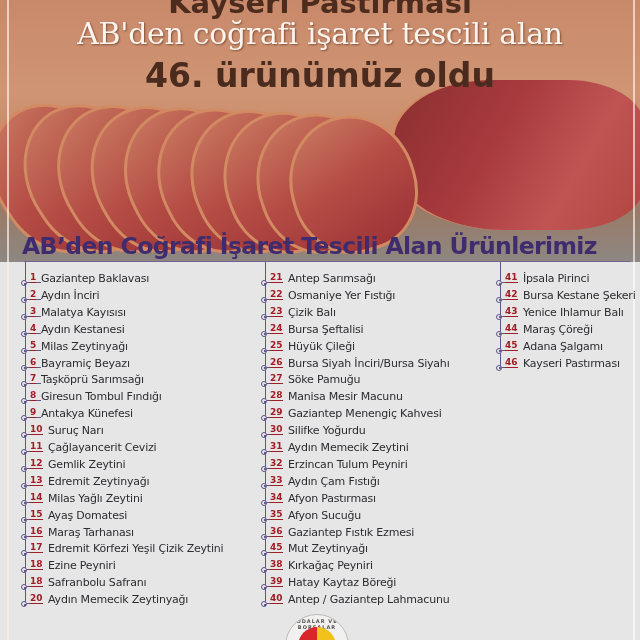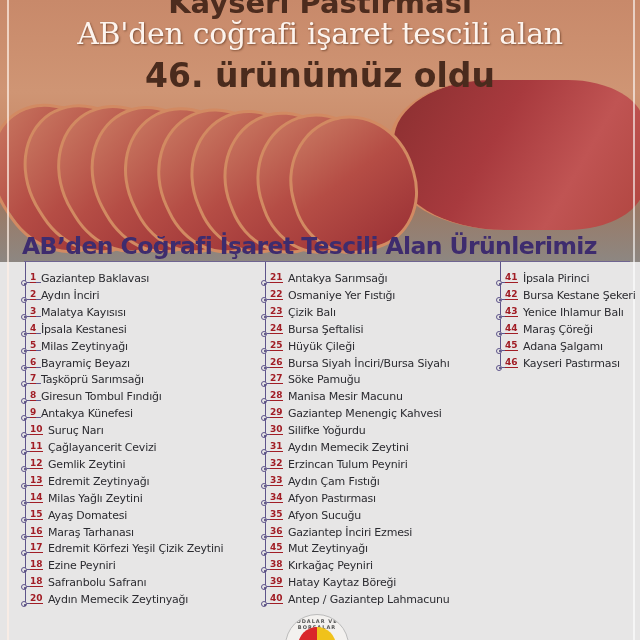--- a/index.html
+++ b/index.html
@@ -80,21 +80,21 @@
     <div class="item" style="top: 42.8px;">
       <span class="dot"></span>
       <span class="tick"></span>
       <span class="num">3</span>
       <span class="label" style="left:16px">Malatya Kayısısı</span>
     </div>
     <div class="item" style="top: 59.7px;">
       <span class="dot"></span>
       <span class="tick"></span>
       <span class="num">4</span>
-      <span class="label" style="left:16px">İpsala Kestanesi</span>
+      <span class="label" style="left:16px">Aydın Kestanesi</span>
     </div>
     <div class="item" style="top: 76.6px;">
       <span class="dot"></span>
       <span class="tick"></span>
       <span class="num">5</span>
       <span class="label" style="left:16px">Milas Zeytinyağı</span>
     </div>
     <div class="item" style="top: 93.5px;">
       <span class="dot"></span>
       <span class="tick"></span>
@@ -185,21 +185,21 @@
       <span class="num">20</span>
       <span class="label" style="left:23px">Aydın Memecik Zeytinyağı</span>
     </div>
   </div>
 <div class="col" id="col1" style="left:265px;">
     <div class="vline" style="height: 344.1px;"></div>
     <div class="item" style="top: 9px;">
       <span class="dot"></span>
       <span class="tick"></span>
       <span class="num">21</span>
-      <span class="label" style="left:23px">Antakya Sarımsağı</span>
+      <span class="label" style="left:23px">Antep Sarımsağı</span>
     </div>
     <div class="item" style="top: 25.9px;">
       <span class="dot"></span>
       <span class="tick"></span>
       <span class="num">22</span>
       <span class="label" style="left:23px">Osmaniye Yer Fıstığı</span>
     </div>
     <div class="item" style="top: 42.8px;">
       <span class="dot"></span>
       <span class="tick"></span>
@@ -275,21 +275,21 @@
     <div class="item" style="top: 245.6px;">
       <span class="dot"></span>
       <span class="tick"></span>
       <span class="num">35</span>
       <span class="label" style="left:23px">Afyon Sucuğu</span>
     </div>
     <div class="item" style="top: 262.5px;">
       <span class="dot"></span>
       <span class="tick"></span>
       <span class="num">36</span>
-      <span class="label" style="left:23px">Gaziantep İnciri Ezmesi</span>
+      <span class="label" style="left:23px">Gaziantep Fıstık Ezmesi</span>
     </div>
     <div class="item" style="top: 279.4px;">
       <span class="dot"></span>
       <span class="tick"></span>
       <span class="num">45</span>
       <span class="label" style="left:23px">Mut Zeytinyağı</span>
     </div>
     <div class="item" style="top: 296.3px;">
       <span class="dot"></span>
       <span class="tick"></span>

